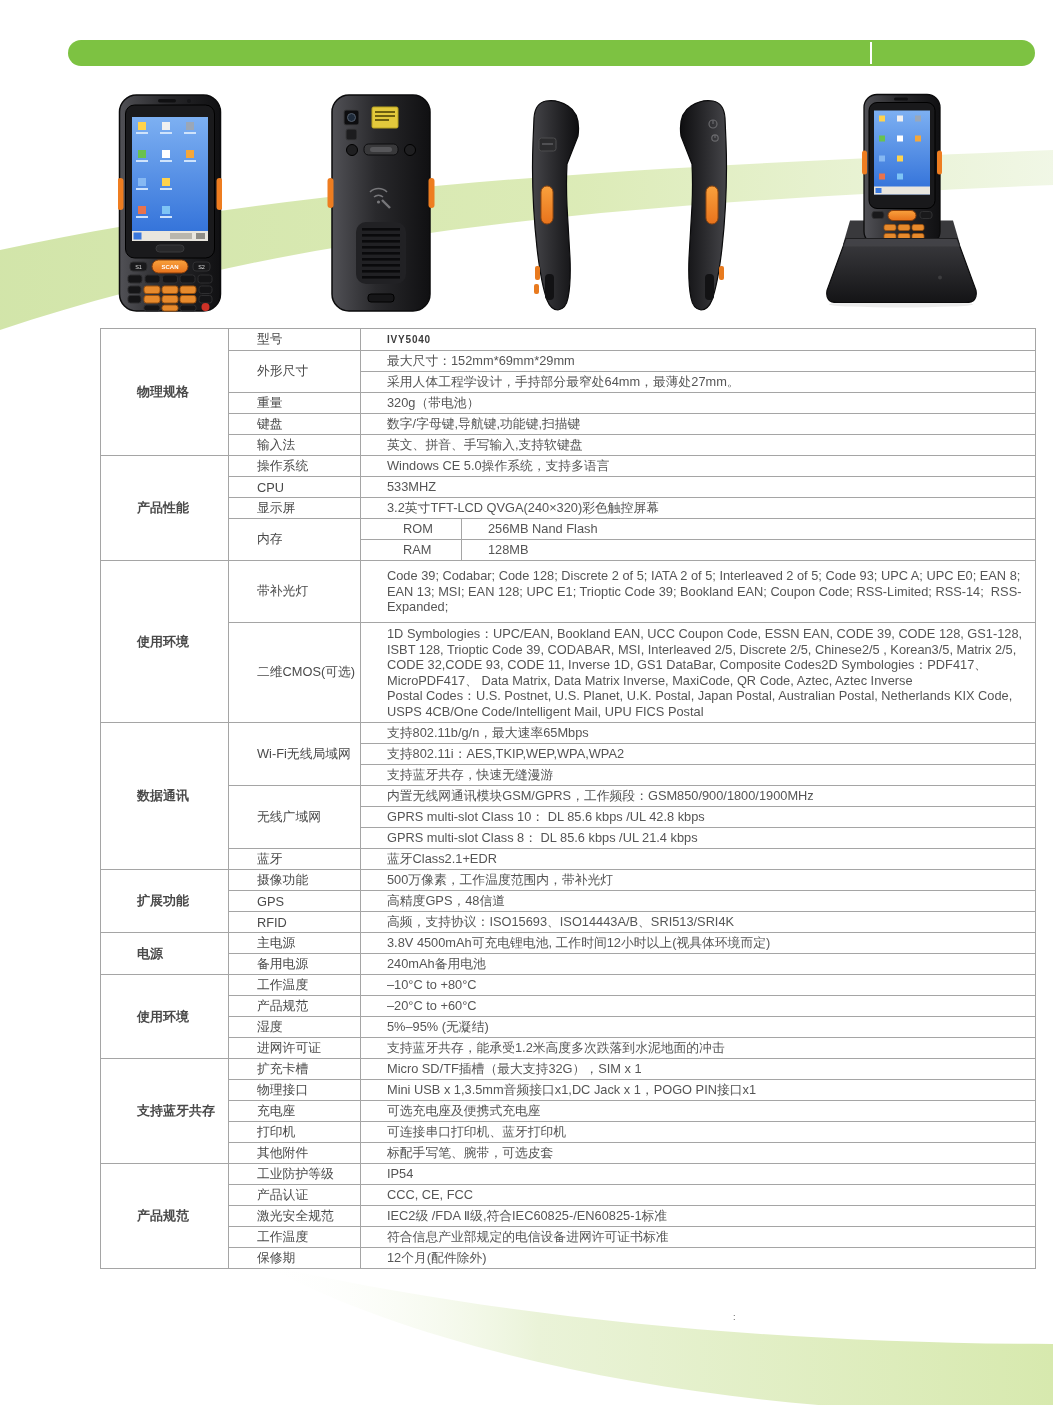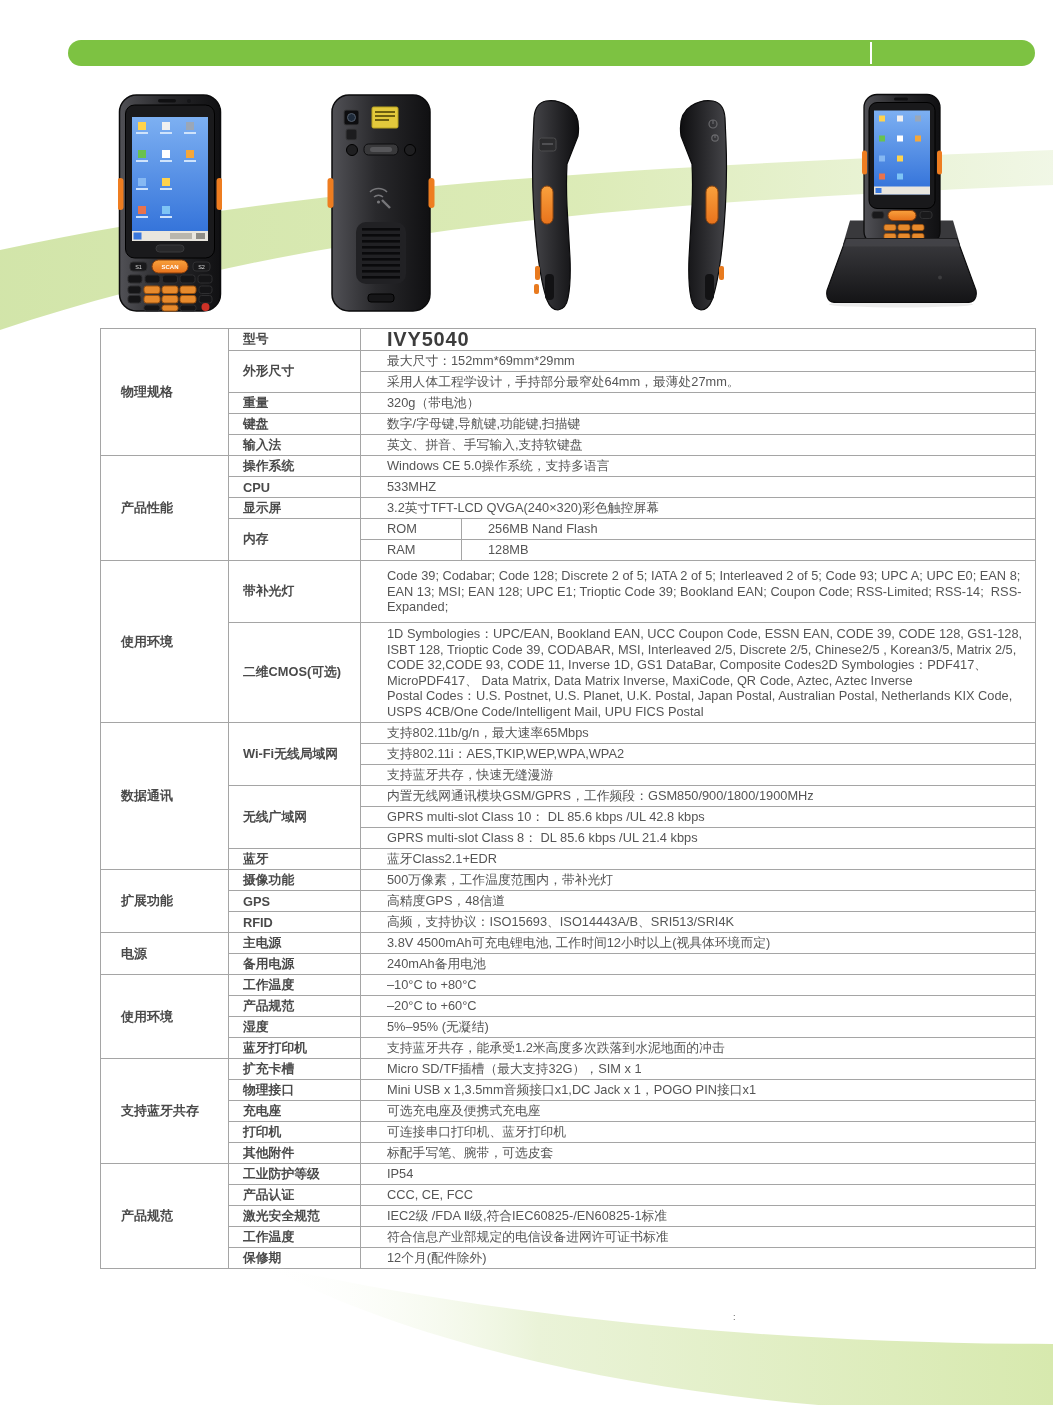--- a/index.html
+++ b/index.html
@@ -18,25 +18,25 @@
   .dev-side-r{left:675px;top:27px;width:64px;height:218px;}
   .dev-cradle{left:820px;top:22px;width:163px;height:217px;}
   
   .spec-wrap{position:absolute;left:100px;top:328px;width:935px;}
   table.spec{border-collapse:collapse;table-layout:fixed;width:935px;}
   .spec td{border:1px solid #a5a5a5;font-size:12.8px;color:#555;vertical-align:middle;overflow:hidden;}
   .spec tr{height:21px;}
   tr.r-model{height:22px;}
   tr.r-scan1{height:62px;}
   tr.r-scan2{height:100px;}
-  td.cat{font-weight:bold;color:#4a4a4a;font-size:13px;padding-left:20px;}
-  td.lbl{font-weight:bold;color:#4a4a4a;padding-left:14px;}
+  td.cat{font-weight:bold;color:#4a4a4a;font-size:13px;padding-left:36px;}
+  td.lbl{font-weight:normal;color:#4a4a4a;padding-left:28px;}
   td.val{padding:2px 10px 2px 26px;line-height:15.5px;white-space:pre-wrap;}
-  td.sub{padding-left:26px;}
-  td.model{font-weight:bold;font-size:20px;color:#3c3c3c;letter-spacing:0.8px;}
+  td.sub{padding-left:42px;}
+  td.model{font-weight:bold;font-size:10px;color:#3c3c3c;letter-spacing:0.8px;}
   
   .swoosh-bottom{position:absolute;left:0;top:1262px;width:1053px;height:143px;}
   .footer-mark{position:absolute;left:733px;top:1312px;font-size:9px;color:#555;}
   svg text{font-family:"Liberation Sans","DejaVu Sans",sans-serif;}
 </style>
 </head>
 <body>
 
 <div class="page">
 
@@ -384,21 +384,21 @@
         </tr>
         <tr>
           <td class="lbl">产品规范</td>
           <td class="val" colspan="2">–20°C to +60°C</td>
         </tr>
         <tr>
           <td class="lbl">湿度</td>
           <td class="val" colspan="2">5%–95% (无凝结)</td>
         </tr>
         <tr>
-          <td class="lbl">蓝牙打印机</td>
+          <td class="lbl">进网许可证</td>
           <td class="val" colspan="2">支持蓝牙共存，能承受1.2米高度多次跌落到水泥地面的冲击</td>
         </tr>
 
         <tr>
           <td class="cat" rowspan="5">支持蓝牙共存</td>
           <td class="lbl">扩充卡槽</td>
           <td class="val" colspan="2">Micro SD/TF插槽（最大支持32G），SIM x 1</td>
         </tr>
         <tr>
           <td class="lbl">物理接口</td>

